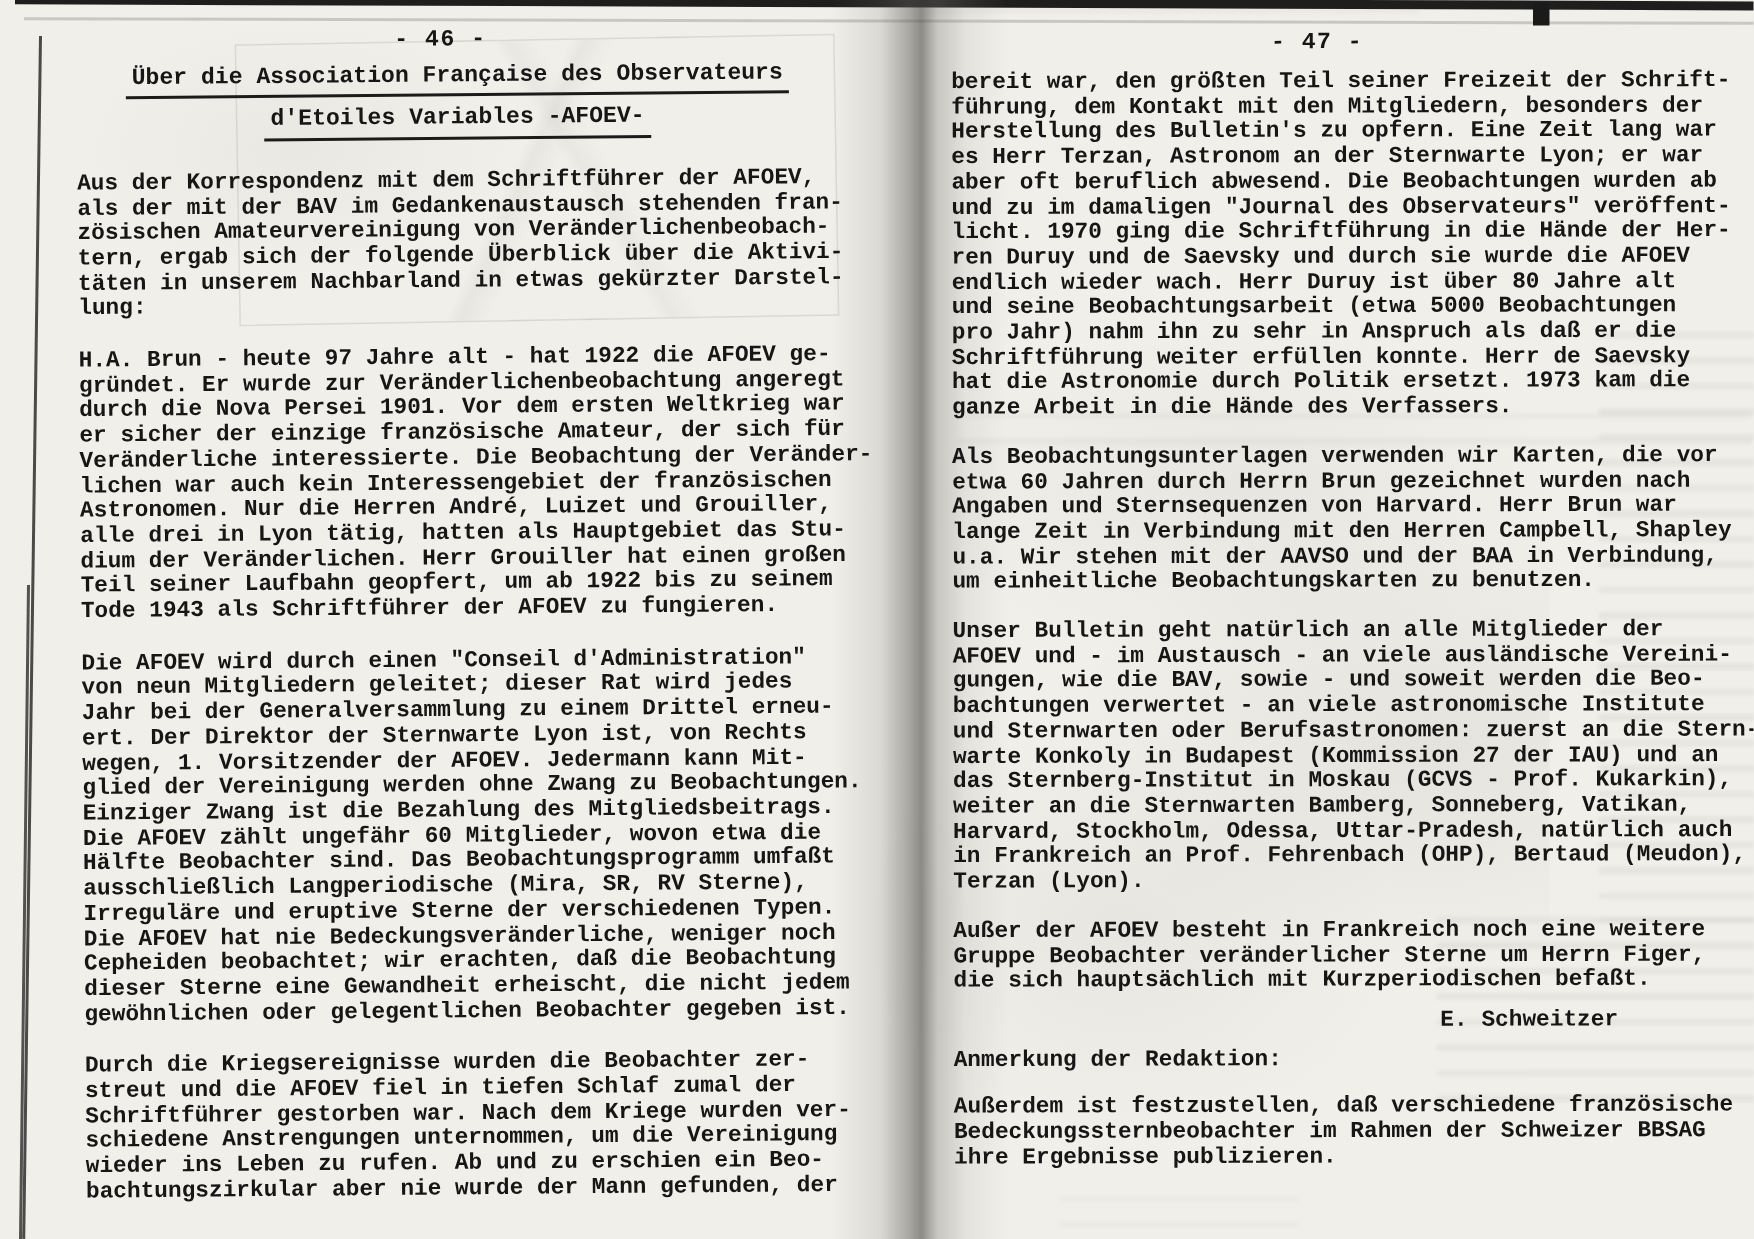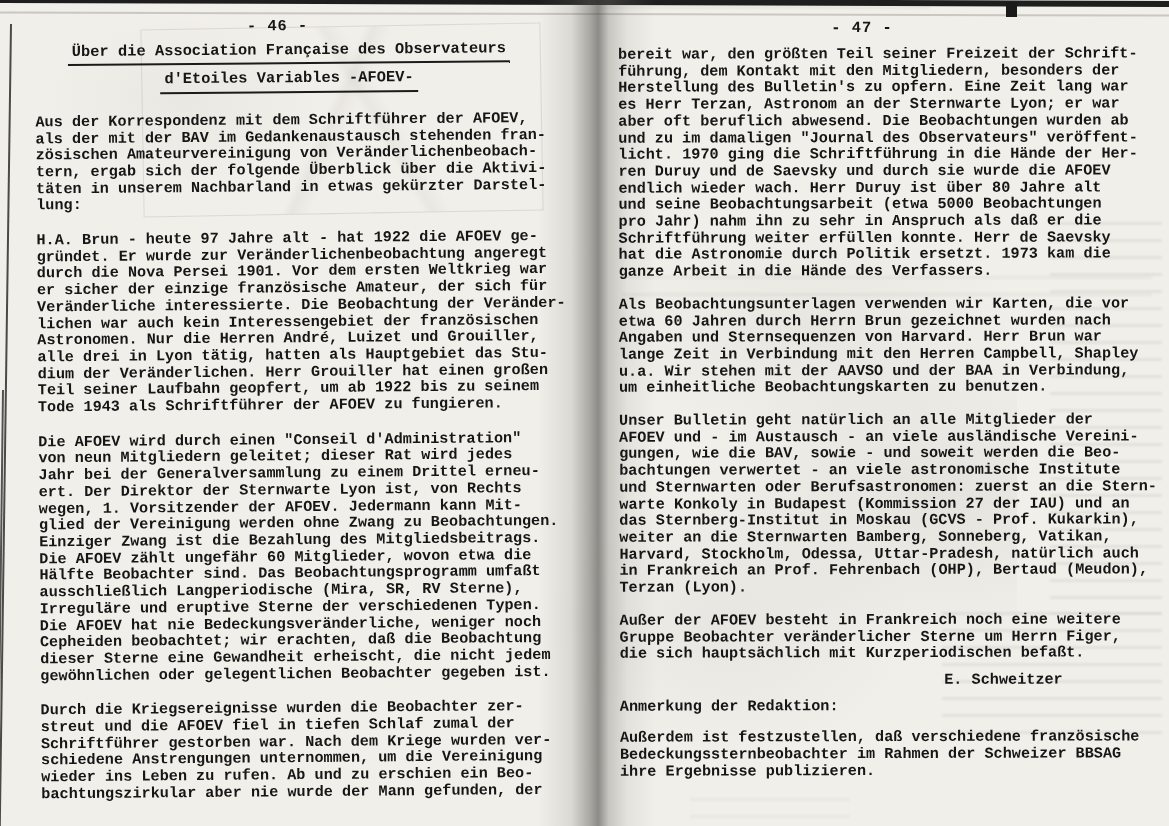--- a/index.html
+++ b/index.html
@@ -14,20 +14,21 @@
   .spread {
     position: relative;
     width: 1017px; height: 826px;
     background:
       radial-gradient(300px 160px at 80% 40%, rgba(150,148,142,.10), transparent 70%),
       radial-gradient(260px 200px at 72% 75%, rgba(150,148,142,.10), transparent 70%),
       radial-gradient(200px 120px at 18% 12%, rgba(150,148,142,.08), transparent 70%),
       radial-gradient(340px 220px at 92% 60%, rgba(140,138,132,.12), transparent 70%),
       var(--paper, #f1efe9);
     color: var(--ink, #161616);
+    margin-left: 16px;
   }
 
   
   .edge-top {
     position: absolute; left: -6px; top: 1px; width: 1182px; height: 6px;
     background: #1e1e1e; transform: rotate(0.20deg); transform-origin: right center;
   }
   .edge-top-faint {
     position: absolute; left: 0; top: 13px; width: 1169px; height: 2px;
     background: rgba(100,98,94,.28); transform: rotate(0.15deg);

